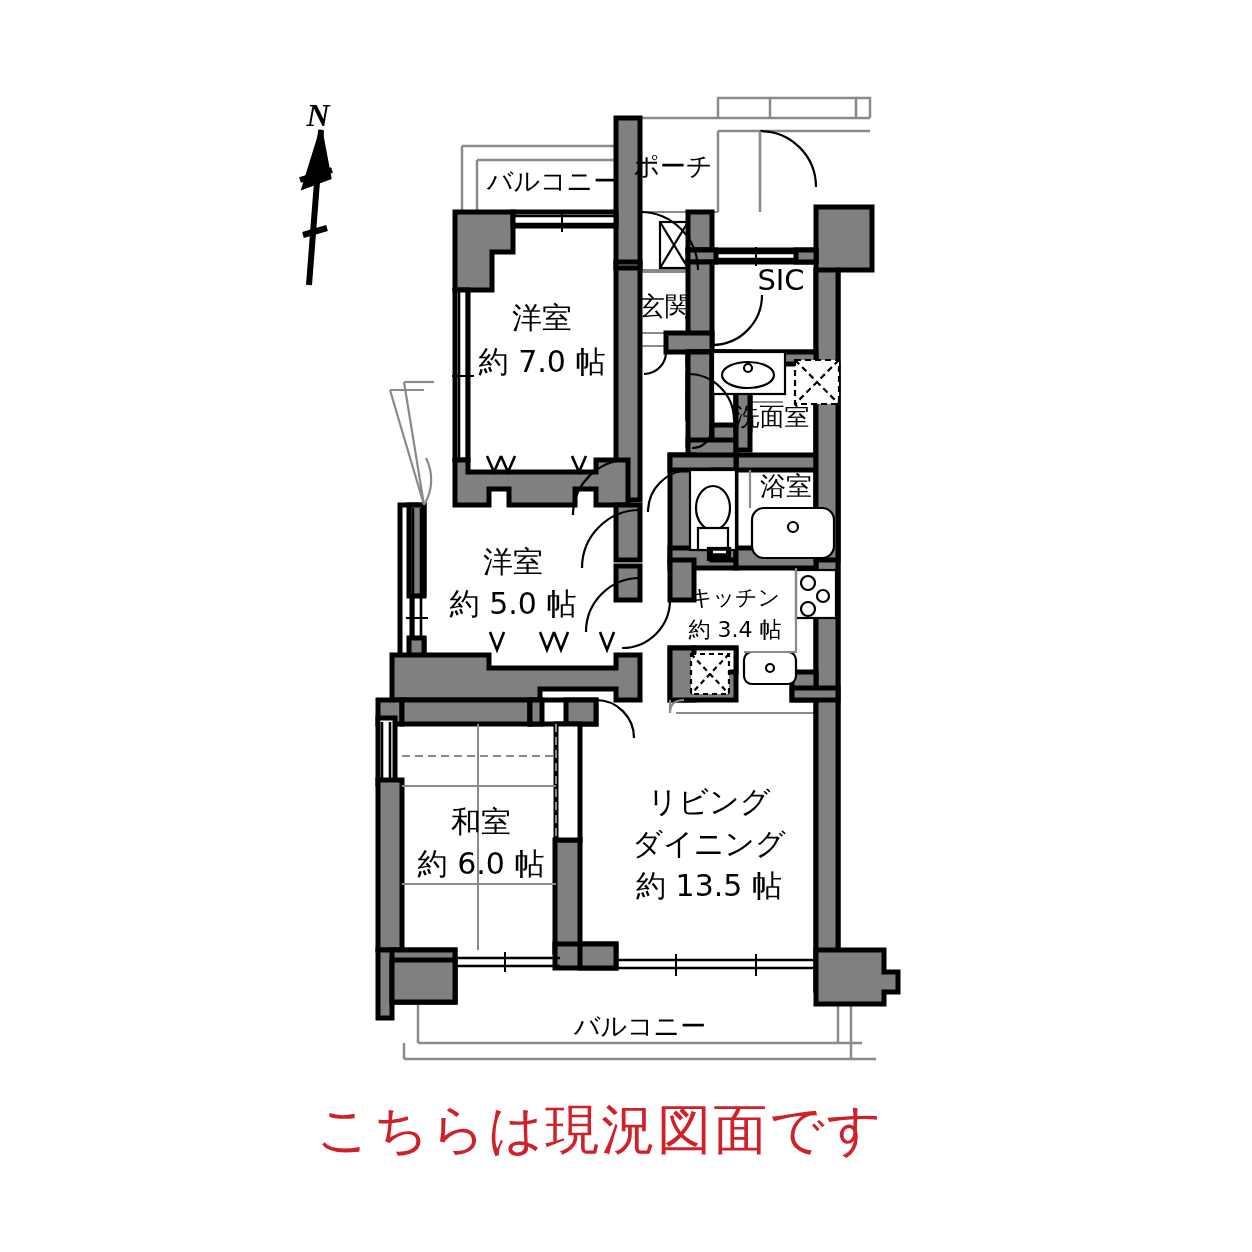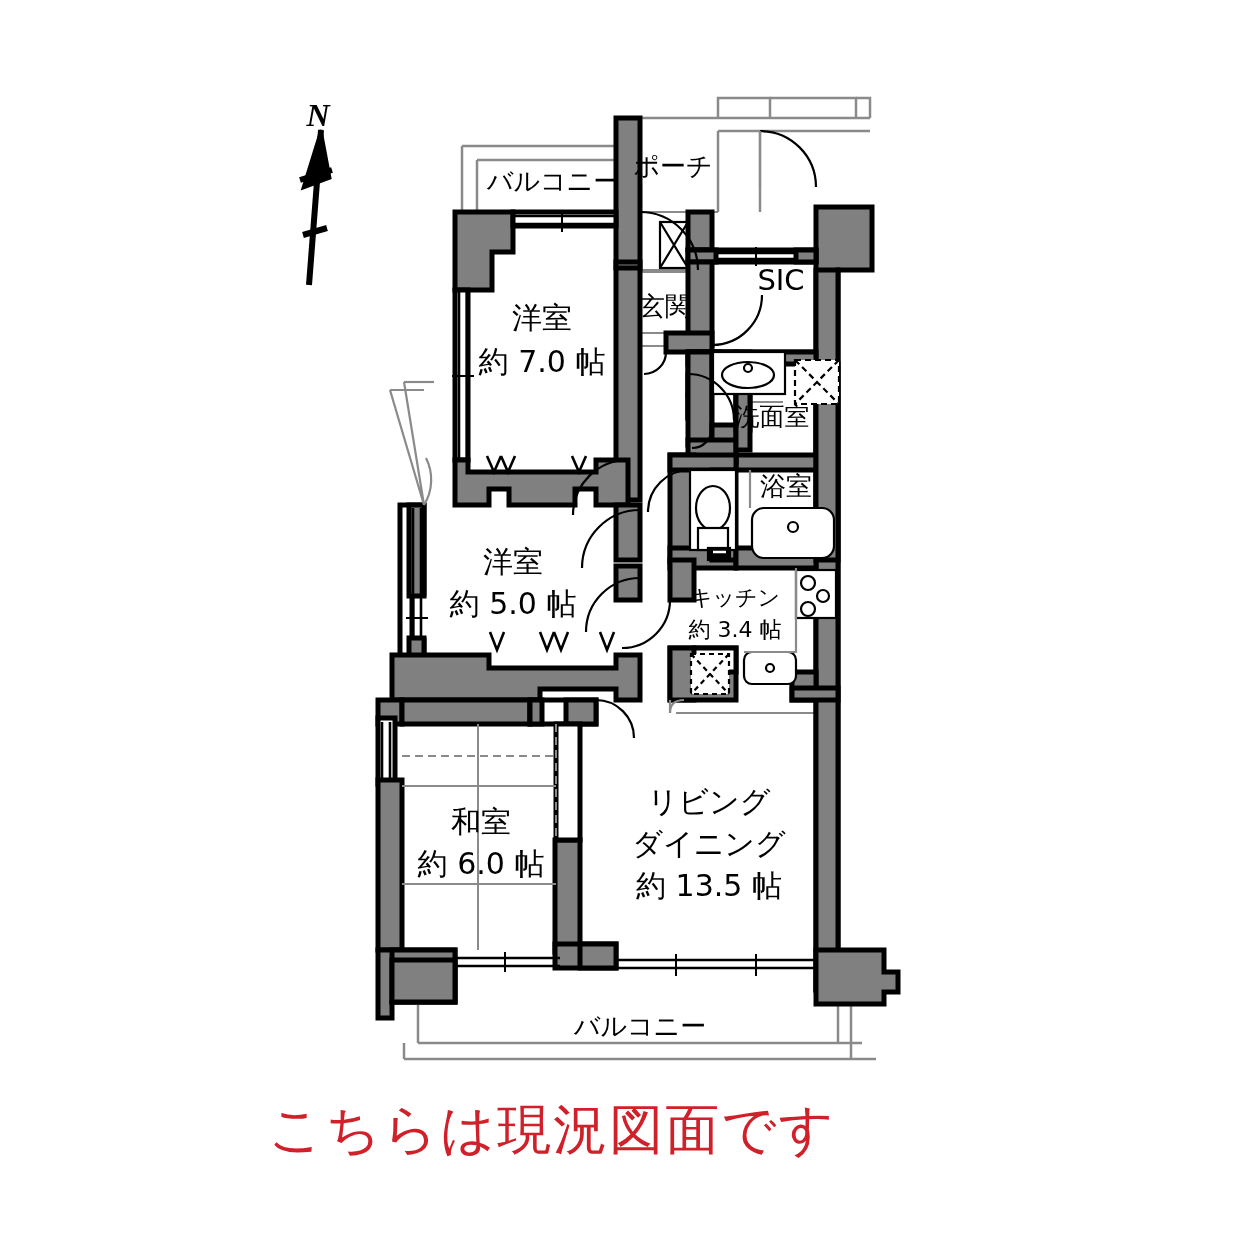--- a/index.html
+++ b/index.html
@@ -5,20 +5,21 @@
 <style>
   html,body{margin:0;padding:0;background:#ffffff;}
   body{width:1252px;height:1252px;font-family:"Liberation Sans","DejaVu Sans",sans-serif;}
   #plan-root{position:relative;width:1252px;height:1252px;background:#fff;overflow:hidden;}
   #floorplan-svg{position:absolute;left:0;top:0;width:1252px;height:1252px;}
   .note-layer{position:absolute;left:0;top:0;width:1252px;height:1252px;pointer-events:none;}
   #disclaimer{
     position:absolute;left:0;top:1094px;width:1104px;text-align:center;
     color:#d0202a;font-size:54px;letter-spacing:2px;font-weight:400;
     font-family:"DejaVu Sans","Liberation Sans",sans-serif;
+    padding-left:48px;
   }
   .rm-label{font-family:"DejaVu Sans","Liberation Sans",sans-serif;fill:#000;}
 </style>
 </head>
 <body>
 
 <div id="plan-root">
 
   <svg id="floorplan-svg" viewBox="0 0 1252 1252">
 

